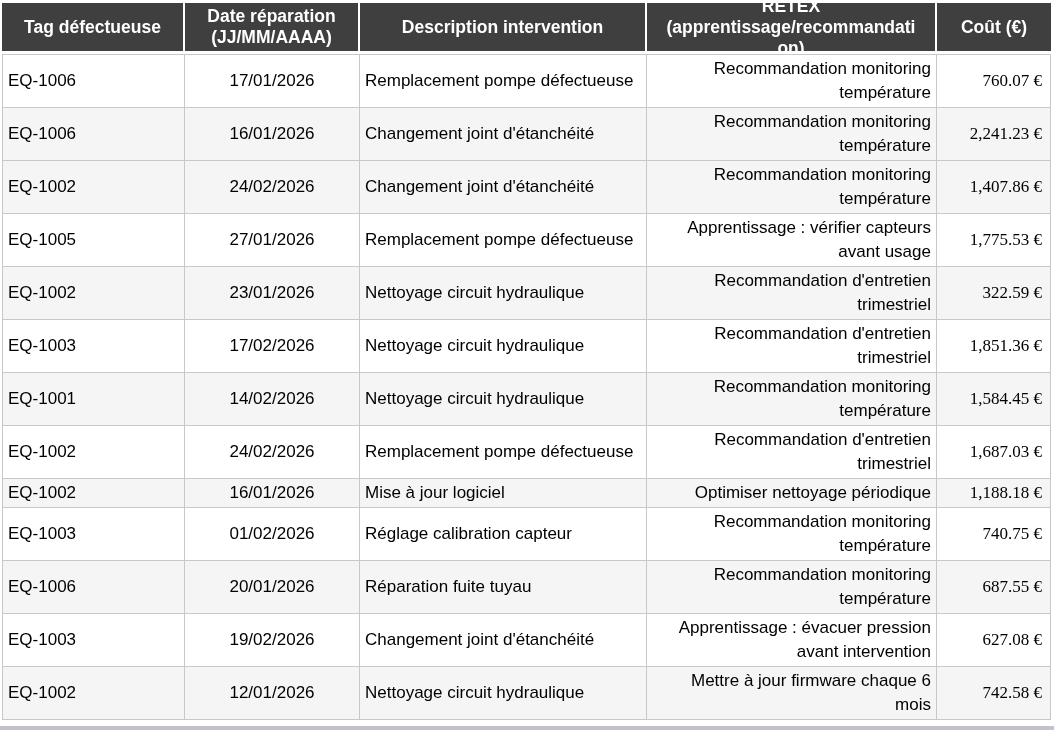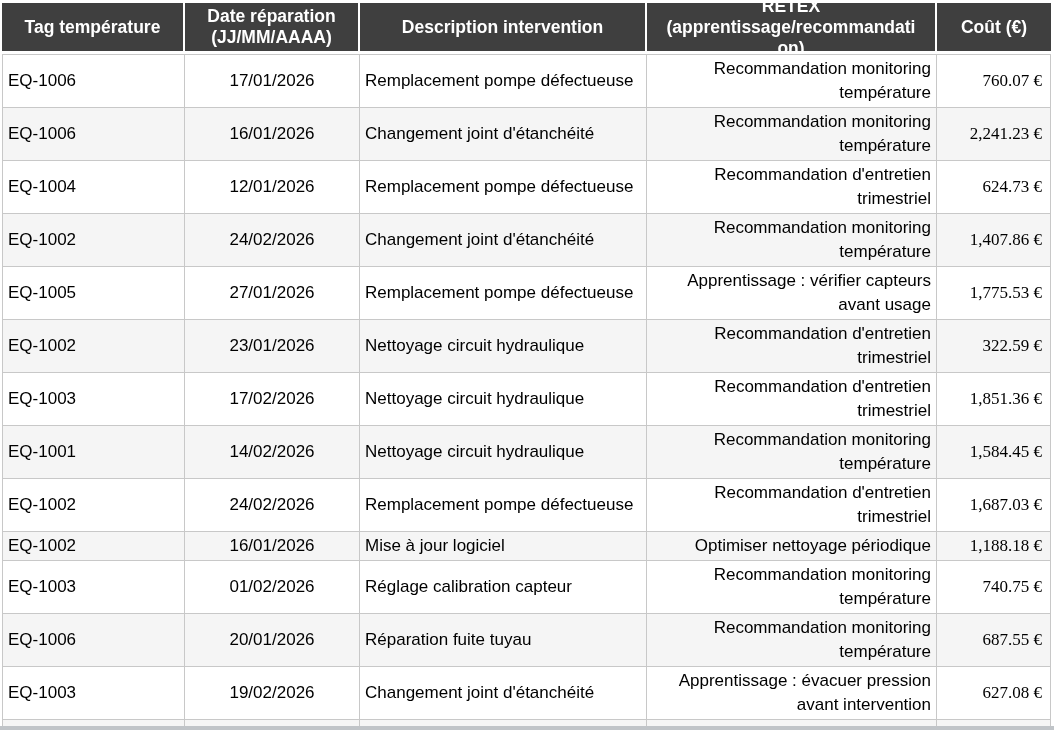--- a/index.html
+++ b/index.html
@@ -100,21 +100,21 @@
       <col class="c-tag">
         <col class="c-date">
         <col class="c-desc">
         <col class="c-retx">
         <col class="c-cost">
     </colgroup>
     <thead>
       <tr>
         <th class="h-tag">
           <div class="clip">
-              <span>Tag température</span>
+              <span>Tag défectueuse</span>
             </div>
         </th>
         <th class="h-date">
           <div class="clip">
               <span>Date réparation (JJ/MM/AAAA)</span>
             </div>
         </th>
         <th class="h-desc">
           <div class="clip">
               <span>Description intervention</span>
@@ -139,27 +139,20 @@
           <td class="col-desc">Remplacement pompe défectueuse</td>
           <td class="col-retex">Recommandation monitoring température</td>
           <td class="col-cost">760.07 €</td>
         </tr>
         <tr class="alt">
           <td class="col-tag">EQ-1006</td>
           <td class="col-date">16/01/2026</td>
           <td class="col-desc">Changement joint d'étanchéité</td>
           <td class="col-retex">Recommandation monitoring température</td>
           <td class="col-cost">2,241.23 €</td>
-        </tr>
-        <tr>
-          <td class="col-tag">EQ-1004</td>
-          <td class="col-date">12/01/2026</td>
-          <td class="col-desc">Remplacement pompe défectueuse</td>
-          <td class="col-retex">Recommandation d'entretien trimestriel</td>
-          <td class="col-cost">624.73 €</td>
         </tr>
         <tr class="alt">
           <td class="col-tag">EQ-1002</td>
           <td class="col-date">24/02/2026</td>
           <td class="col-desc">Changement joint d'étanchéité</td>
           <td class="col-retex">Recommandation monitoring température</td>
           <td class="col-cost">1,407.86 €</td>
         </tr>
         <tr>
           <td class="col-tag">EQ-1005</td>

